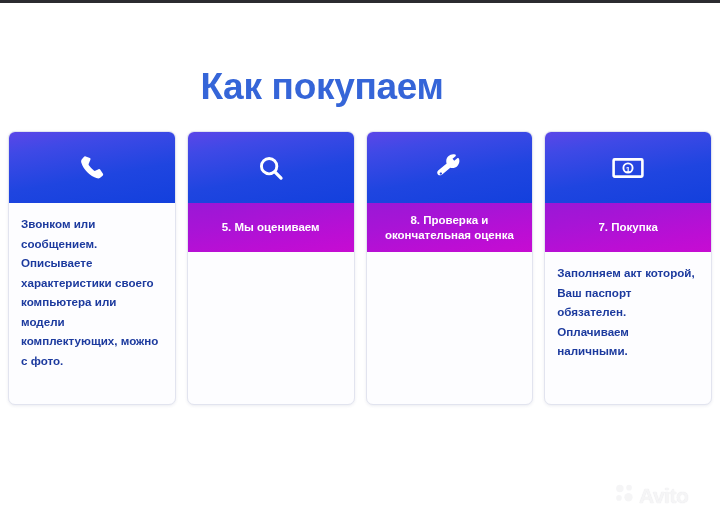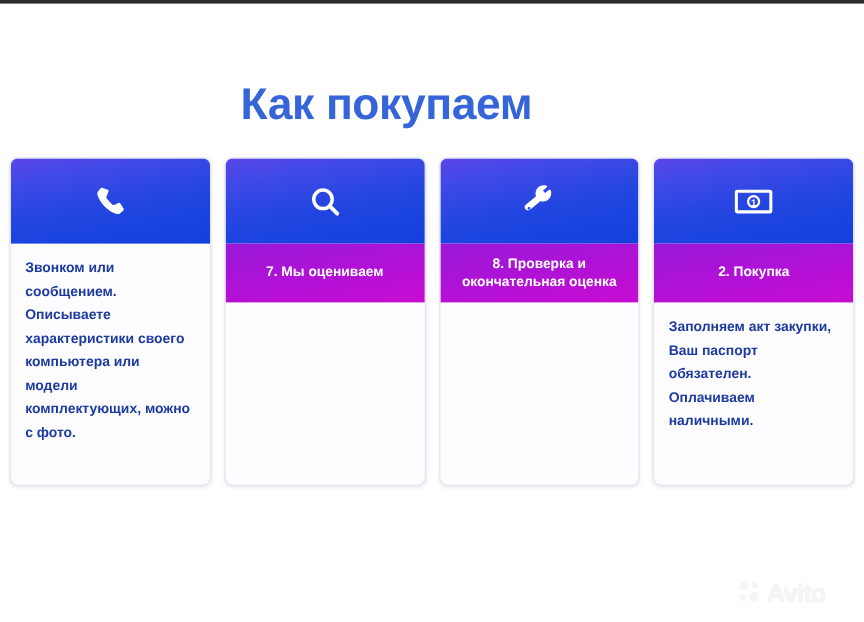--- a/index.html
+++ b/index.html
@@ -136,21 +136,21 @@
   <div class="card">
     <div class="card-icon-area">
       <span>
         <svg width="28" height="28" viewBox="0 0 24 24" aria-hidden="true">
           <circle cx="10.4" cy="10.4" r="6.6" fill="none" stroke="#ffffff" stroke-width="2.5"></circle>
           <line x1="15.3" y1="15.3" x2="20.6" y2="20.6" stroke="#ffffff" stroke-width="2.8" stroke-linecap="round"></line>
         </svg>
       </span>
     </div>
     <div class="card-title-band">
-      <div class="card-title">7. Мы оцениваем</div>
+      <div class="card-title">5. Мы оцениваем</div>
     </div>
   </div>
 
   <div class="card">
     <div class="card-icon-area">
       <span>
         <svg width="28" height="28" viewBox="0 0 24 24" aria-hidden="true">
           <path fill="#ffffff" d="M20.6 4.1c-.2-.6-1-.8-1.5-.4l-2.6 2.1-1.5-1.8 2.6-2.1c.5-.4.3-1.2-.3-1.4-2-.6-4.3-.1-5.9 1.5-1.7 1.7-2.2 4.1-1.4 6.2l-7.3 6c-1 .8-1.1 2.3-.2 3.3.9 1 2.4 1 3.4.2l7.2-6c2.1.7 4.5.2 6.1-1.5 1.6-1.6 2.1-3.9 1.4-6.1zM5 17.8c-.6 0-1-.4-1-1s.4-1 1-1 1 .4 1 1-.4 1-1 1z"></path>
         </svg>
       </span>
@@ -164,24 +164,24 @@
     <div class="card-icon-area">
       <span>
         <svg width="32" height="24" viewBox="0 0 32 24" aria-hidden="true">
           <rect x="1.6" y="3.4" width="28.8" height="17.2" rx="1" fill="none" stroke="#ffffff" stroke-width="2.6"></rect>
           <circle cx="16" cy="12" r="4.6" fill="none" stroke="#ffffff" stroke-width="1.9"></circle>
           <text x="16" y="15.6" font-family="Liberation Sans, sans-serif" font-size="8" font-weight="bold" fill="#ffffff" text-anchor="middle">1</text>
         </svg>
       </span>
     </div>
     <div class="card-title-band">
-      <div class="card-title">2. Покупка</div>
+      <div class="card-title">7. Покупка</div>
     </div>
     <div class="card-body">
-      <div class="card-text">Заполняем акт закупки, Ваш паспорт обязателен. Оплачиваем наличными.</div>
+      <div class="card-text">Заполняем акт которой, Ваш паспорт обязателен. Оплачиваем наличными.</div>
     </div>
   </div>
 
 </div>
 
 <div id="watermark">
   <span>
     <svg width="22" height="22" viewBox="0 0 24 24" aria-hidden="true">
       <circle cx="6.4" cy="7.2" r="4.1" fill="#f4f4f6"></circle>
       <circle cx="16.4" cy="6.2" r="3.1" fill="#f4f4f6"></circle>

